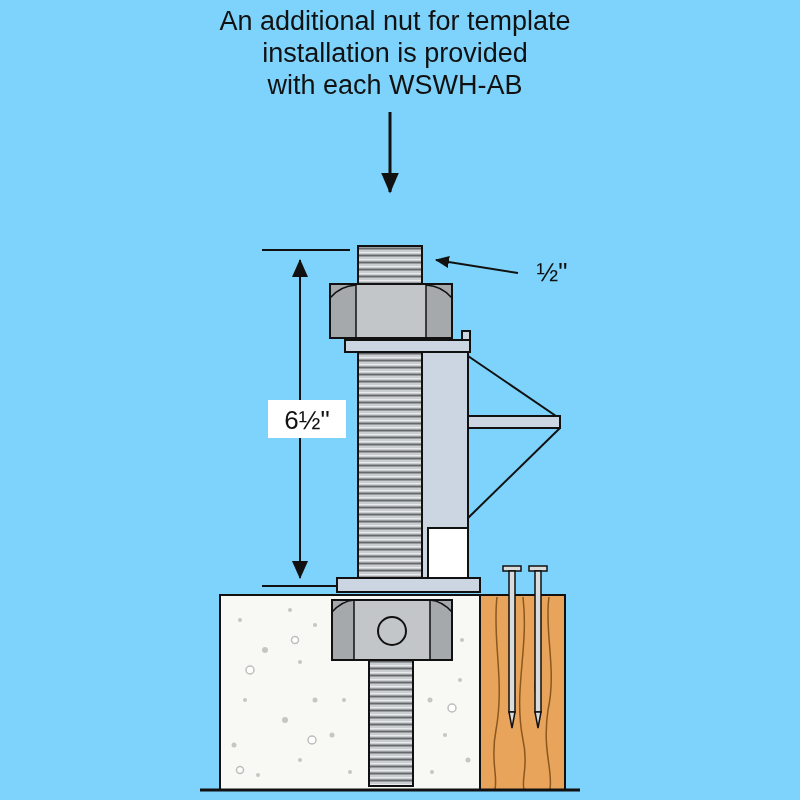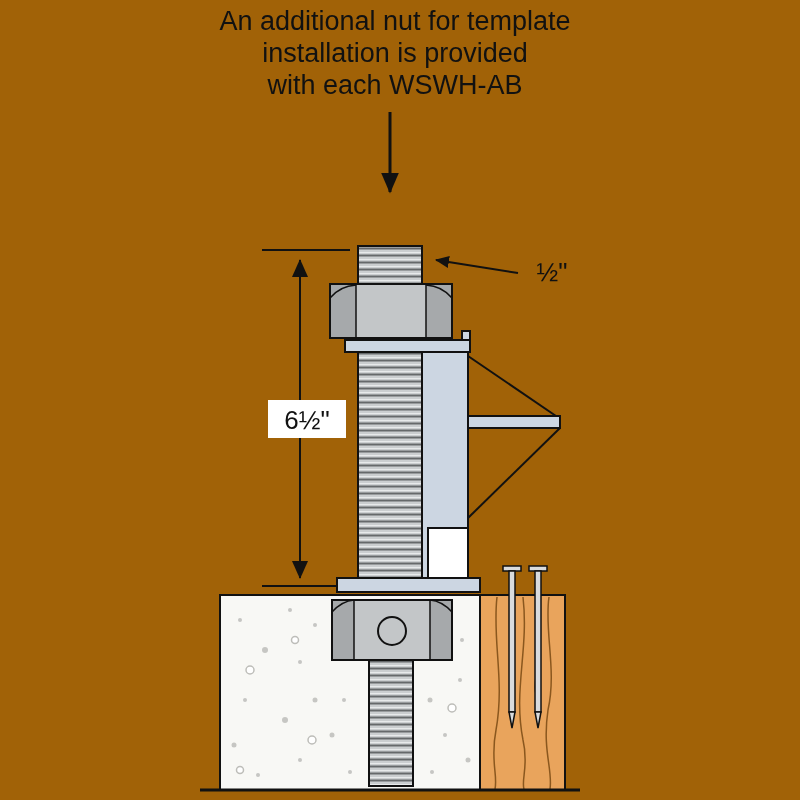--- a/index.html
+++ b/index.html
@@ -1,17 +1,17 @@
 <!DOCTYPE html>
 <html><head>
 <meta charset="utf-8">
 <style>
   html,body{margin:0;padding:0;background:#ffffff;}
   body{width:800px;height:800px;font-family:"Liberation Sans",sans-serif;}
-  .stage{position:relative;width:800px;height:800px;background:#a16207;overflow:hidden;}
+  .stage{position:relative;width:800px;height:800px;background:#7dd3fc;overflow:hidden;}
   svg{display:block;}
   text{font-family:"Liberation Sans",sans-serif;fill:#111;}
   .caption{font-size:27px;}
   .dim{font-size:26px;}
 </style>
 </head>
 <body>
 
 <div class="stage">
 <svg width="800" height="800" viewBox="0 0 800 800">

